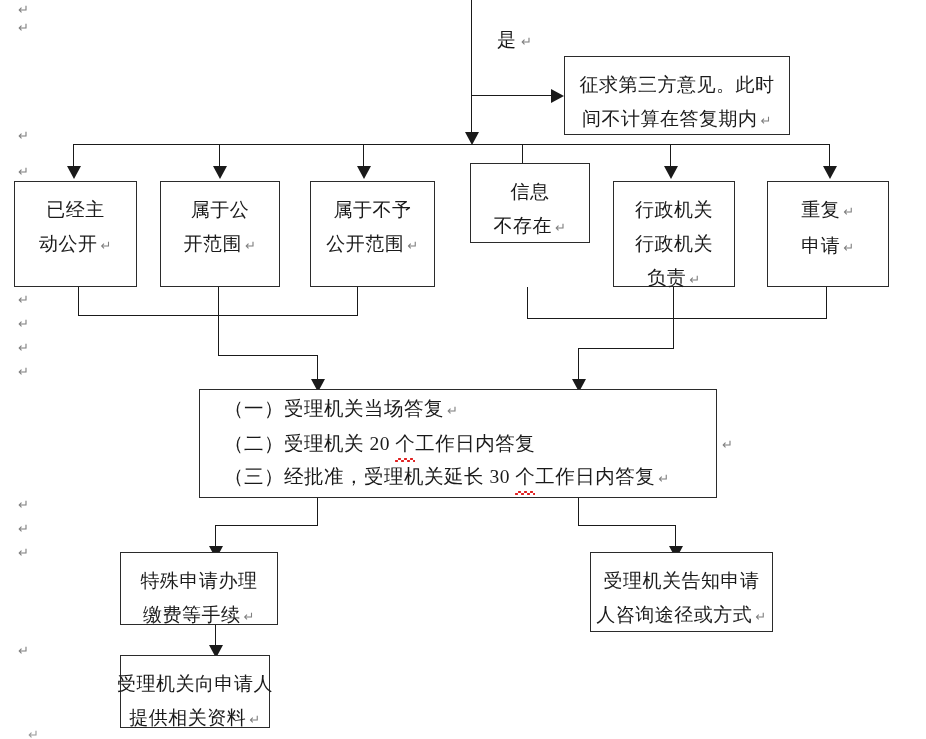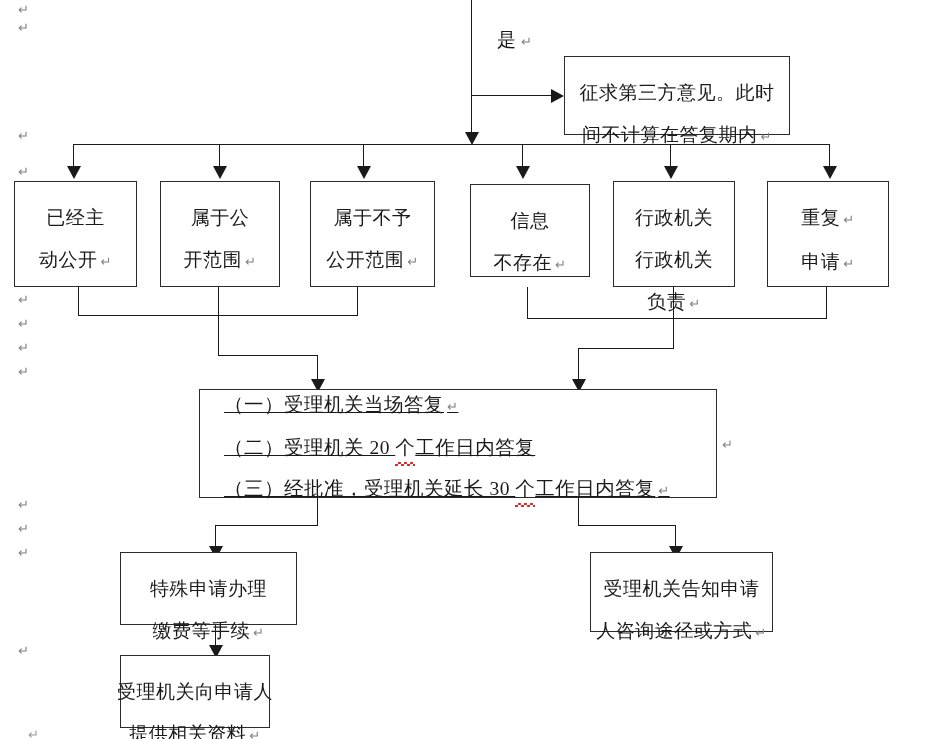--- a/index.html
+++ b/index.html
@@ -29,36 +29,34 @@
     align-items: center;
     justify-content: flex-start;
     font-size: 19px;
     line-height: 34px;
     letter-spacing: 0.5px;
     color: #1a1a1a;
     z-index: 5;
   }
   .box .ln {
     white-space: nowrap;
-    margin-top: 8px;
   }
   .box.pad-top {
     padding-top: 11px;
   }
   
   .box.listbox {
     align-items: flex-start;
     justify-content: center;
     padding-left: 24px;
     line-height: 33px;
     font-size: 19.5px;
   }
   .box.listbox .ln {
     display: block;
-    text-decoration: underline;
   }
   
   .sq {
     position: relative;
     display: inline-block;
   }
   .sq::after {
     content: "";
     position: absolute;
     left: 0;
@@ -178,21 +176,21 @@
   <div class="box pad-top" style="left:160px; top:181px; width:120px; height:106px;">
     <span class="ln">属于公</span>
     <span class="ln"><span>开范围</span><span class="pilcrow" style="position:static; margin-left:3px;">↵</span></span>
   </div>
 
   <div class="box pad-top" style="left:310px; top:181px; width:125px; height:106px;">
     <span class="ln">属于不予</span>
     <span class="ln"><span>公开范围</span><span class="pilcrow" style="position:static; margin-left:3px;">↵</span></span>
   </div>
 
-  <div class="box pad-top" style="left:470px; top:184px; width:120px; height:93px;">
+  <div class="box pad-top" style="left:470px; top:163px; width:120px; height:80px;">
     <span class="ln">信息</span>
     <span class="ln"><span>不存在</span><span class="pilcrow" style="position:static; margin-left:3px;">↵</span></span>
   </div>
 
   <div class="box pad-top" style="left:613px; top:181px; width:122px; height:106px;">
     <span class="ln">行政机关</span>
     <span class="ln">行政机关</span>
     <span class="ln"><span>负责</span><span class="pilcrow" style="position:static; margin-left:3px;">↵</span></span>
   </div>
 
@@ -227,21 +225,21 @@
   <div class="vline" style="left:317px; top:498px; height:27px;"></div>
   <div class="hline" style="left:215px; top:525px; width:103px;"></div>
   <div class="vline" style="left:215px; top:525px; height:24px;"></div>
   <div class="arrow-down" style="left:209px; top:546px;"></div>
 
   <div class="vline" style="left:578px; top:498px; height:27px;"></div>
   <div class="hline" style="left:578px; top:525px; width:98px;"></div>
   <div class="vline" style="left:675px; top:525px; height:24px;"></div>
   <div class="arrow-down" style="left:669px; top:546px;"></div>
 
-  <div class="box pad-top" style="left:120px; top:552px; width:177px; height:73px;">
+  <div class="box pad-top" style="left:120px; top:552px; width:158px; height:73px;">
     <span class="ln">特殊申请办理</span>
     <span class="ln"><span>缴费等手续</span><span class="pilcrow" style="position:static; margin-left:3px;">↵</span></span>
   </div>
 
   <div class="vline" style="left:215px; top:625px; height:24px;"></div>
   <div class="arrow-down" style="left:209px; top:645px;"></div>
 
   <div class="box pad-top" style="left:120px; top:655px; width:150px; height:73px;">
     <span class="ln">受理机关向申请人</span>
     <span class="ln"><span>提供相关资料</span><span class="pilcrow" style="position:static; margin-left:3px;">↵</span></span>

